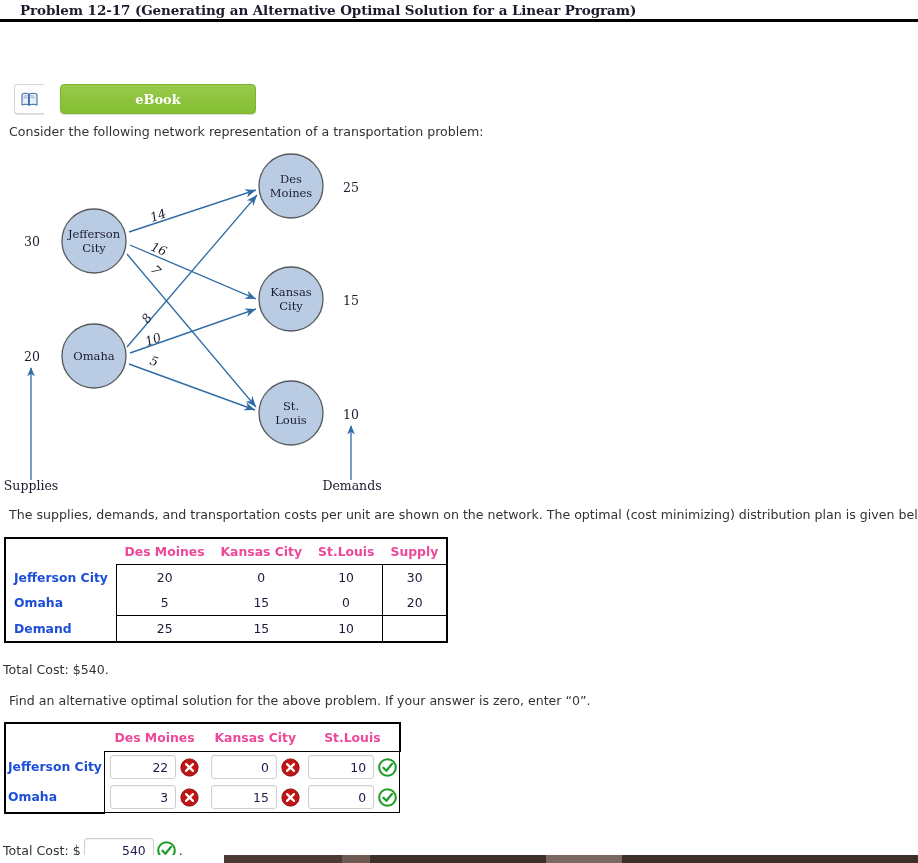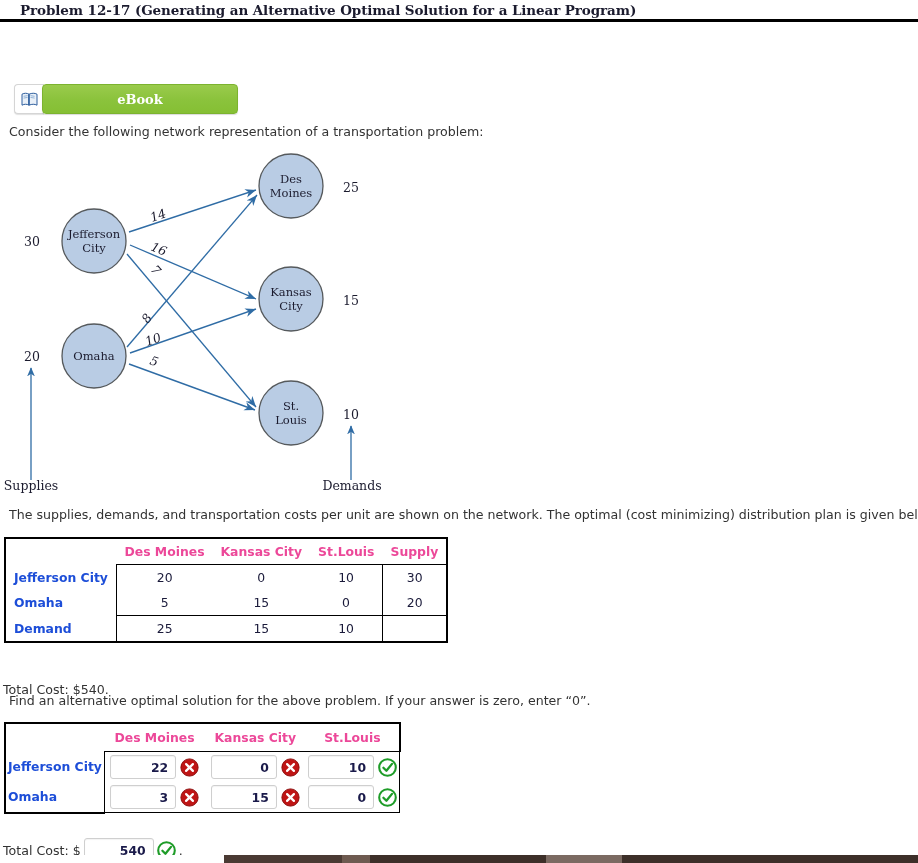--- a/index.html
+++ b/index.html
@@ -33,20 +33,21 @@
   }
 
   
   .ebook-row {
     position: absolute;
     left: 14px;
     top: 84px;
     display: flex;
     align-items: stretch;
     height: 30px;
+    gap: 18px;
   }
   .ebook-icon-box {
     width: 30px; height: 30px;
     background: #ffffff;
     border: 1px solid #d5d5d5;
     border-right: none;
     border-radius: 4px 0 0 4px;
     display: flex; align-items: center; justify-content: center;
     box-shadow: 0 1px 1px rgba(0,0,0,.12);
   }
@@ -122,21 +123,21 @@
 
   input.ansbox {
     width: 66px; height: 24px;
     border: 1px solid #cfcfcf;
     border-radius: 3px;
     background: #ffffff;
     text-align: right;
     padding-right: 7px;
     font-family: "DejaVu Sans", sans-serif;
     font-size: 12.4px;
-    font-weight: bold;
+    font-weight: normal;
     color: #1a1a4a;
     box-shadow: inset 0 1px 1px rgba(0,0,0,.05);
   }
 
   
   .mark { width: 19px; height: 19px; flex: 0 0 19px; display:inline-block; }
 
   
   #total-cost-final {
     position: absolute;
@@ -145,21 +146,20 @@
     font-size: 12.6px; color: #333;
     white-space: nowrap;
   }
   #total-cost-final input.ansbox { width: 70px; }
 
   #total-cost-optimal {
     position: absolute;
     left: 3px; top: 662px;
     font-size: 12.6px; color: #333;
     white-space: nowrap;
-    margin-top: 20px;
   }
 
   
   .bottom-sliver {
     position: absolute; left: 0; bottom: 0;
     width: 918px; height: 8px;
     background: #ffffff;
   }
   .bs-seg { position: absolute; top: 0; height: 8px; }
 </style>

